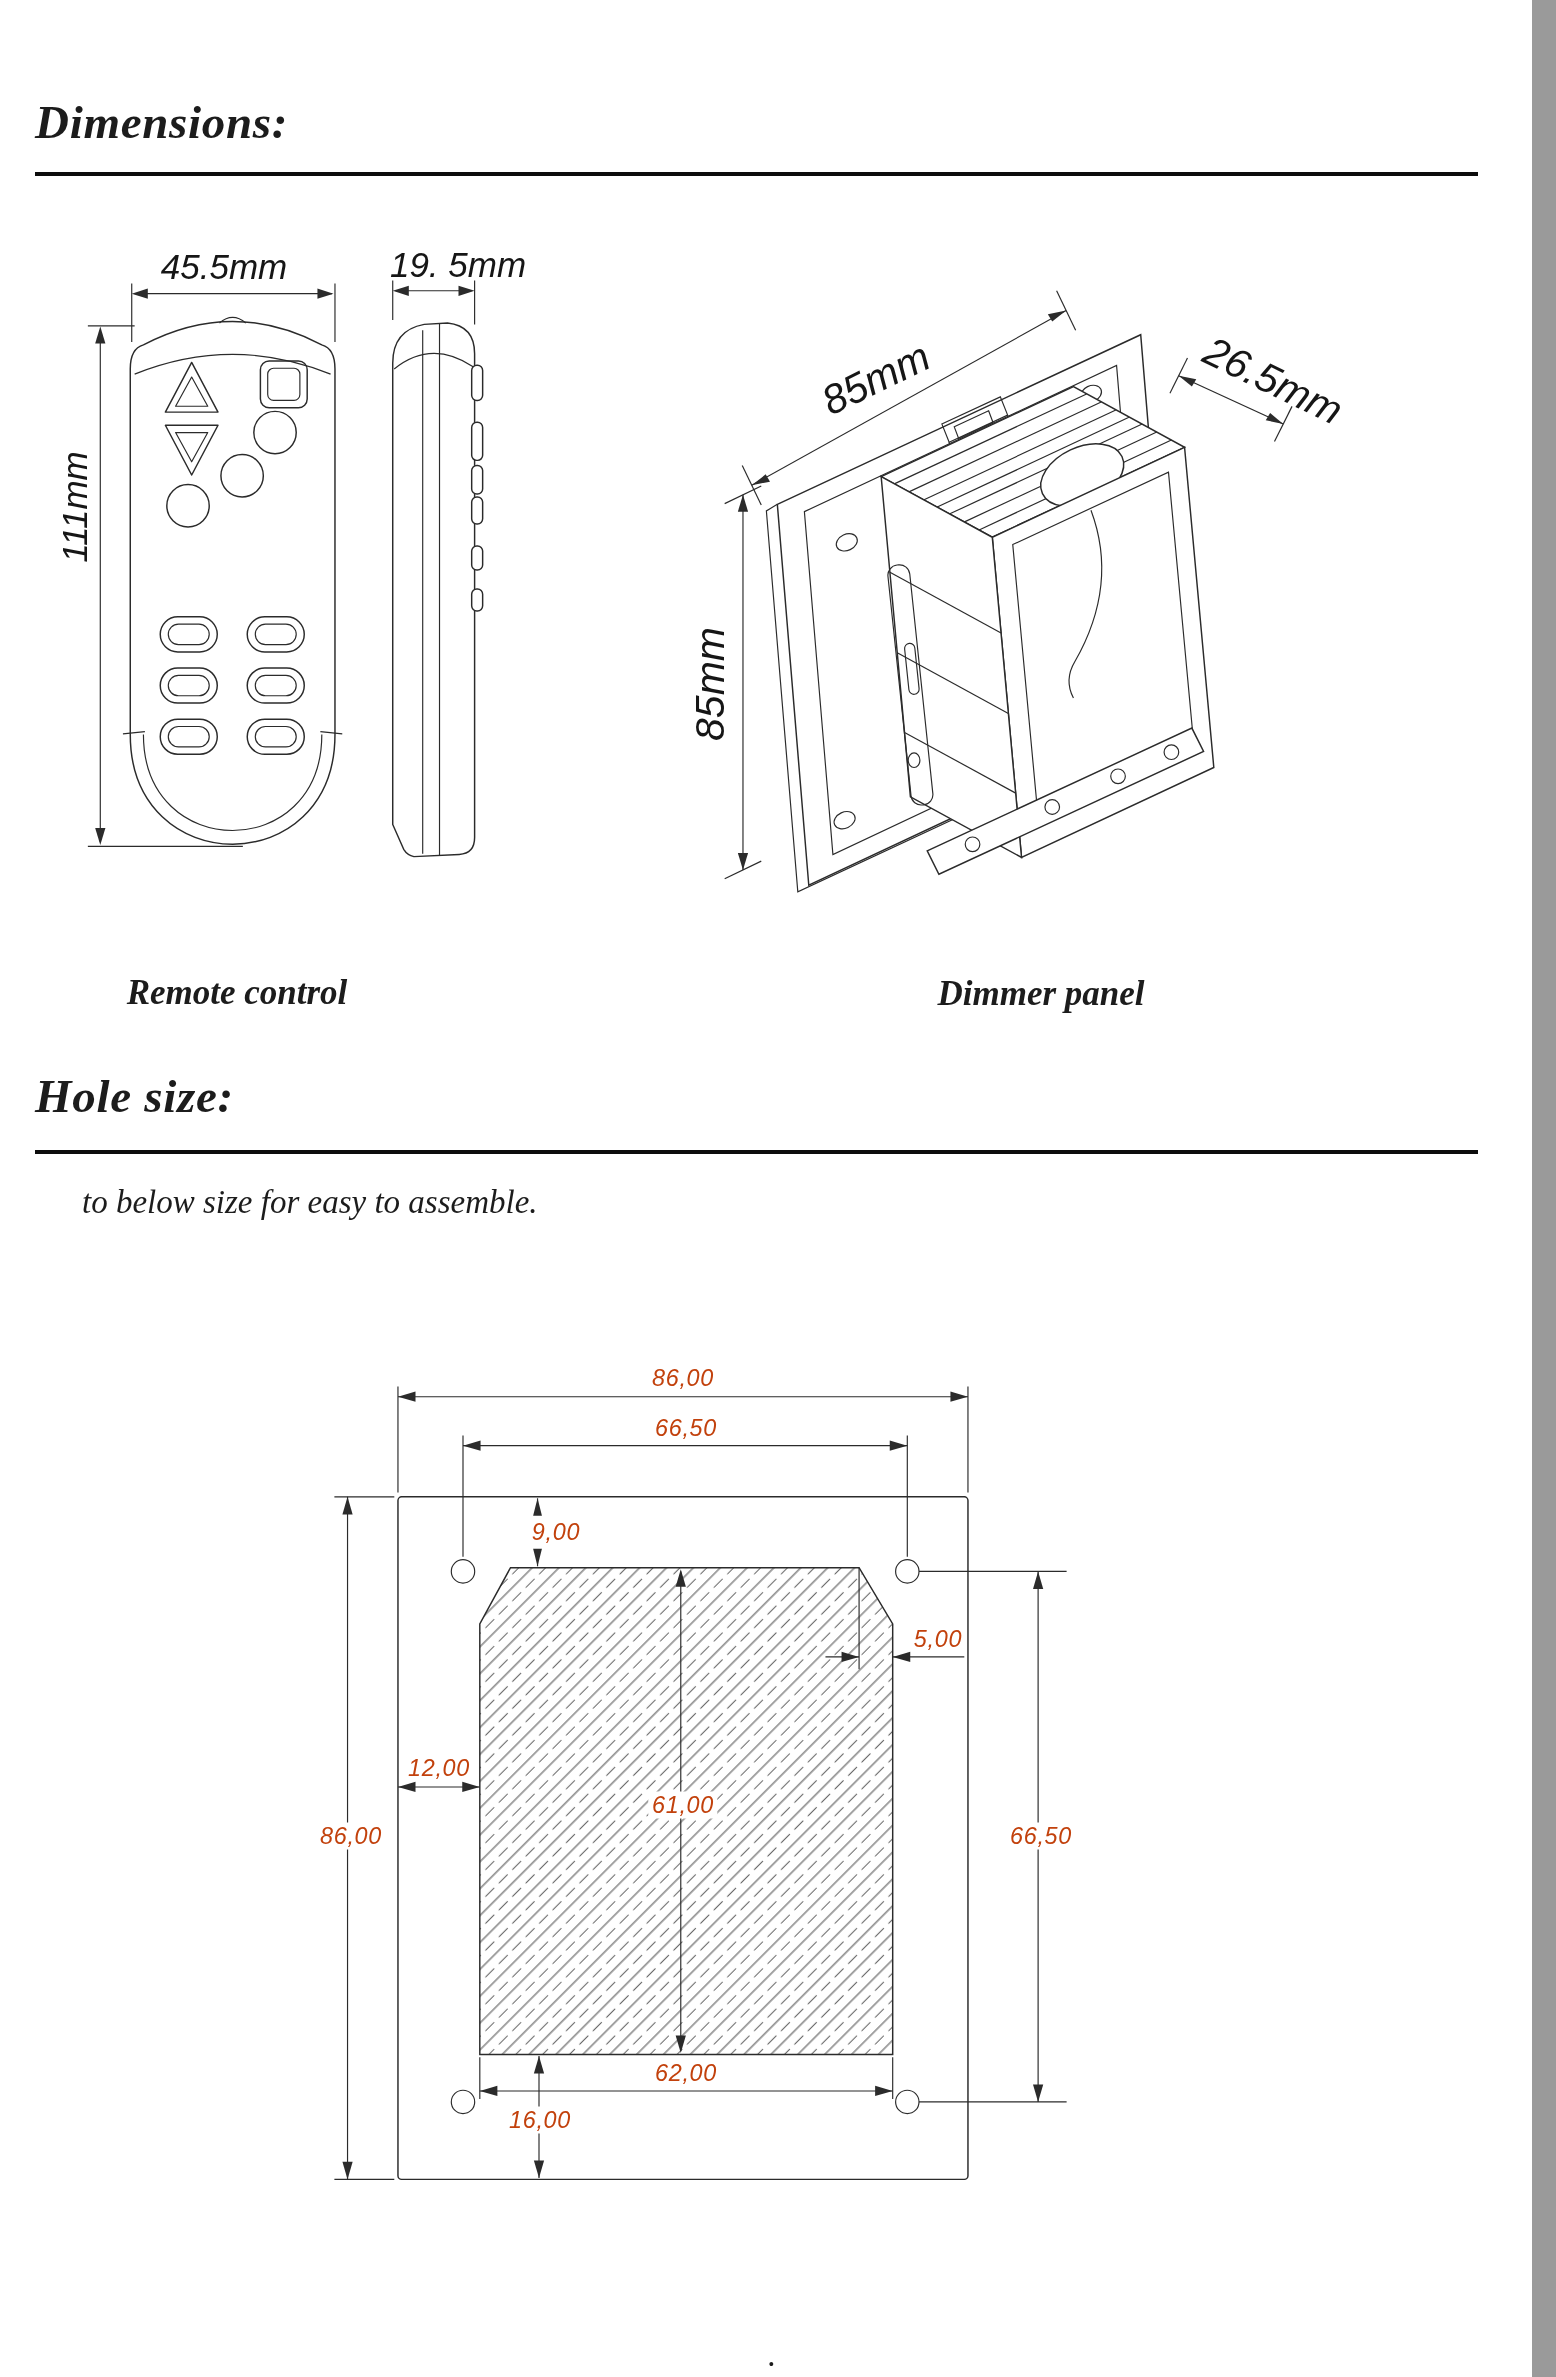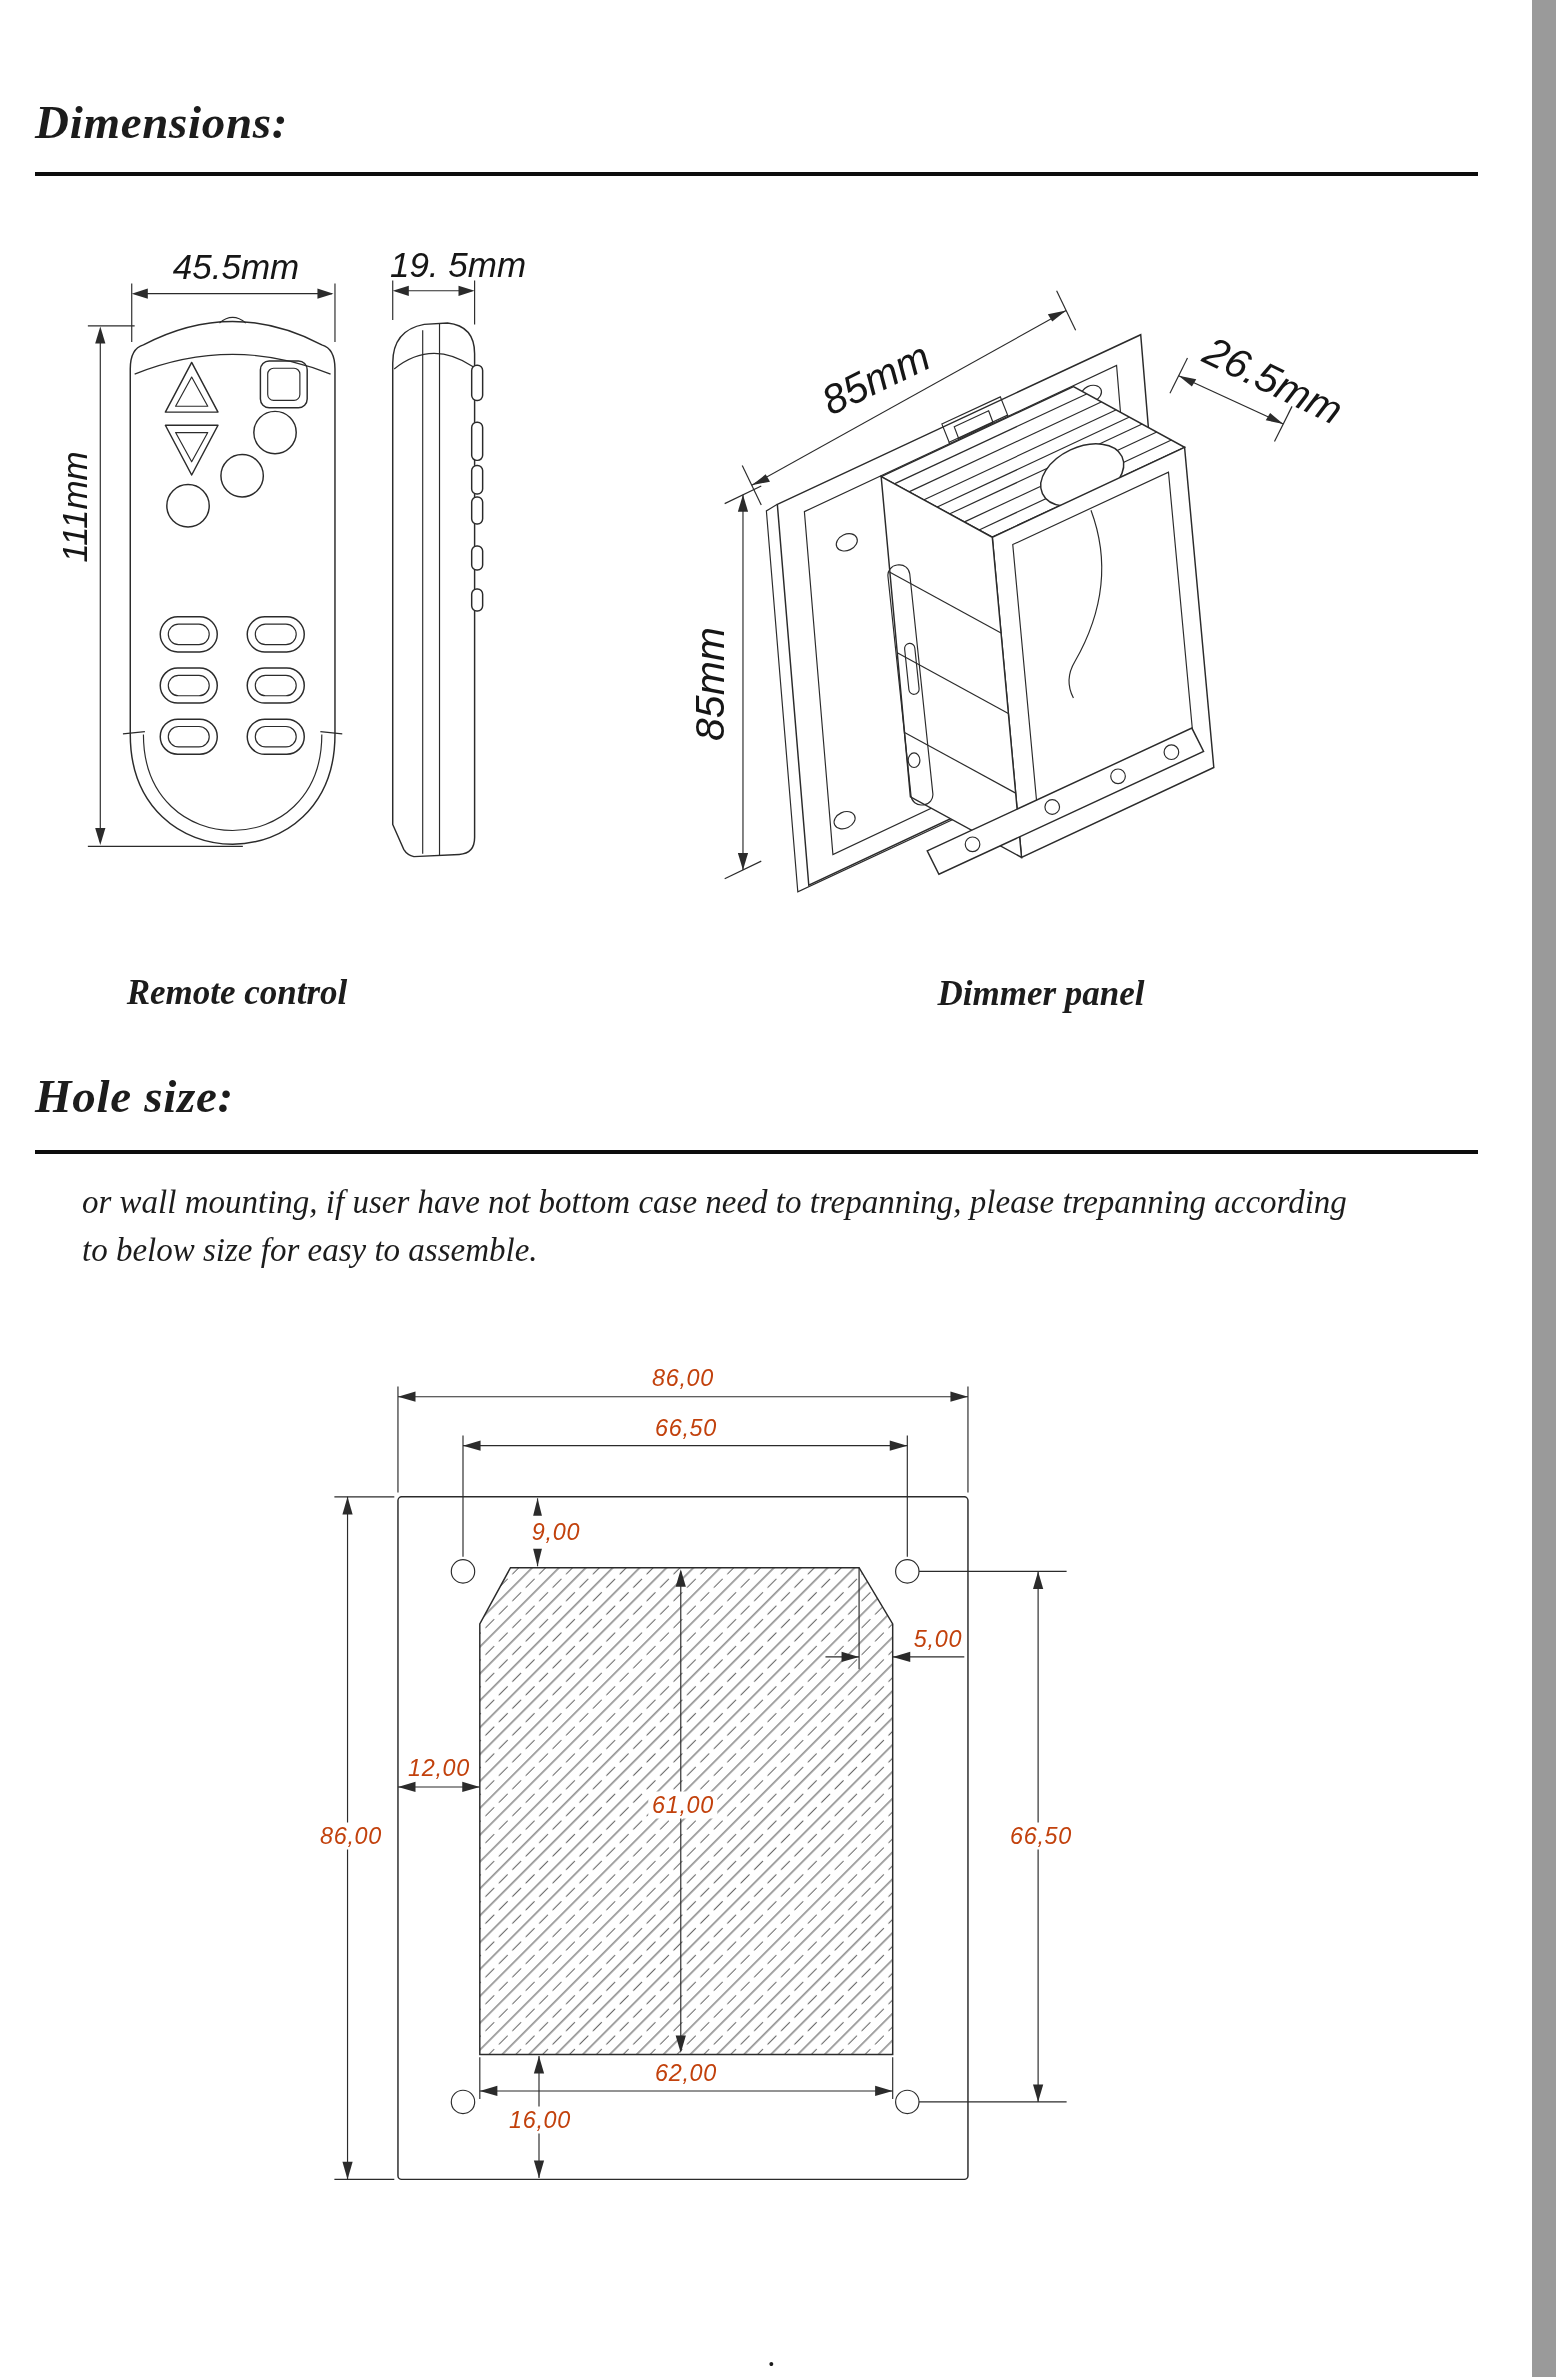--- a/index.html
+++ b/index.html
@@ -140,21 +140,21 @@
     </g>
     <g>
       <path class="thin" d="M 537 384 L 537 438"></path>
       <path class="thin" d="M 649 384 L 649 444"></path>
       <path class="thin" d="M 541 398 L 645 398"></path>
       <path class="ah" d="M 537 398 L 559 391 L 559 405 Z"></path>
       <path class="ah" d="M 649 398 L 627 391 L 627 405 Z"></path>
     </g>
   </svg>
 
-  <div class="abs dim ctr" style="left:236px;top:267px;">45.5mm</div>
+  <div class="abs dim ctr" style="left:224px;top:267px;">45.5mm</div>
   <div class="abs dim ctr" style="left:458px;top:265px;">19. 5mm</div>
   <div class="abs dim rot90" style="left:75px;top:507px;">111mm</div>
 
   <svg style="left:680px;top:285px;" width="724" height="658" viewBox="930 390 990 900">
 
     <g>
       <path class="ln" d="M 1063 690 L 1560 458 L 1603 978 L 1106 1211 Z"></path>
       <path class="thin" d="M 1063 690 L 1048 699 L 1091 1220 L 1588 988 L 1603 978"></path>
       <path class="thin" d="M 1100 700 L 1527 500 L 1566 968 L 1139 1169 Z"></path>
       <ellipse class="thin" cx="1492" cy="539" rx="15" ry="11" transform="rotate(-25 1492 539)"></ellipse>
@@ -218,21 +218,20 @@
   <div class="abs iso rotPos25" style="left:1273px;top:381px;">26.5mm</div>
   <div class="abs iso rot90" style="left:710px;top:684px;">85mm</div>
 
   <div class="abs cap ctr" style="left:237px;top:993px;">Remote control</div>
   <div class="abs cap ctr" style="left:1041px;top:994px;">Dimmer panel</div>
 
   <div class="abs h1" style="left:35px;top:1069px;">Hole size:</div>
   <div class="rule" style="left:35px;top:1150px;width:1443px;"></div>
 
   <div class="abs para" style="left:31px;top:1178px;width:1491px;">
-    <div class="cont">or wall mounting, if user have not bottom case need to trepanning, please trepanning according</div>
     <div class="cont">to below size for easy to assemble.</div>
   </div>
 
   <svg style="left:292px;top:1352px;" width="855" height="848" viewBox="400 1850 1170 1160">
     <defs>
       <pattern id="hatch" width="26" height="26" patternUnits="userSpaceOnUse" patternTransform="rotate(45)">
         <line x1="4" y1="-2" x2="4" y2="28" stroke="#4a4a4a" stroke-width="1.4"></line>
         <line x1="17" y1="-2" x2="17" y2="28" stroke="#4a4a4a" stroke-width="1.2" stroke-dasharray="15 9"></line>
       </pattern>
     </defs>

